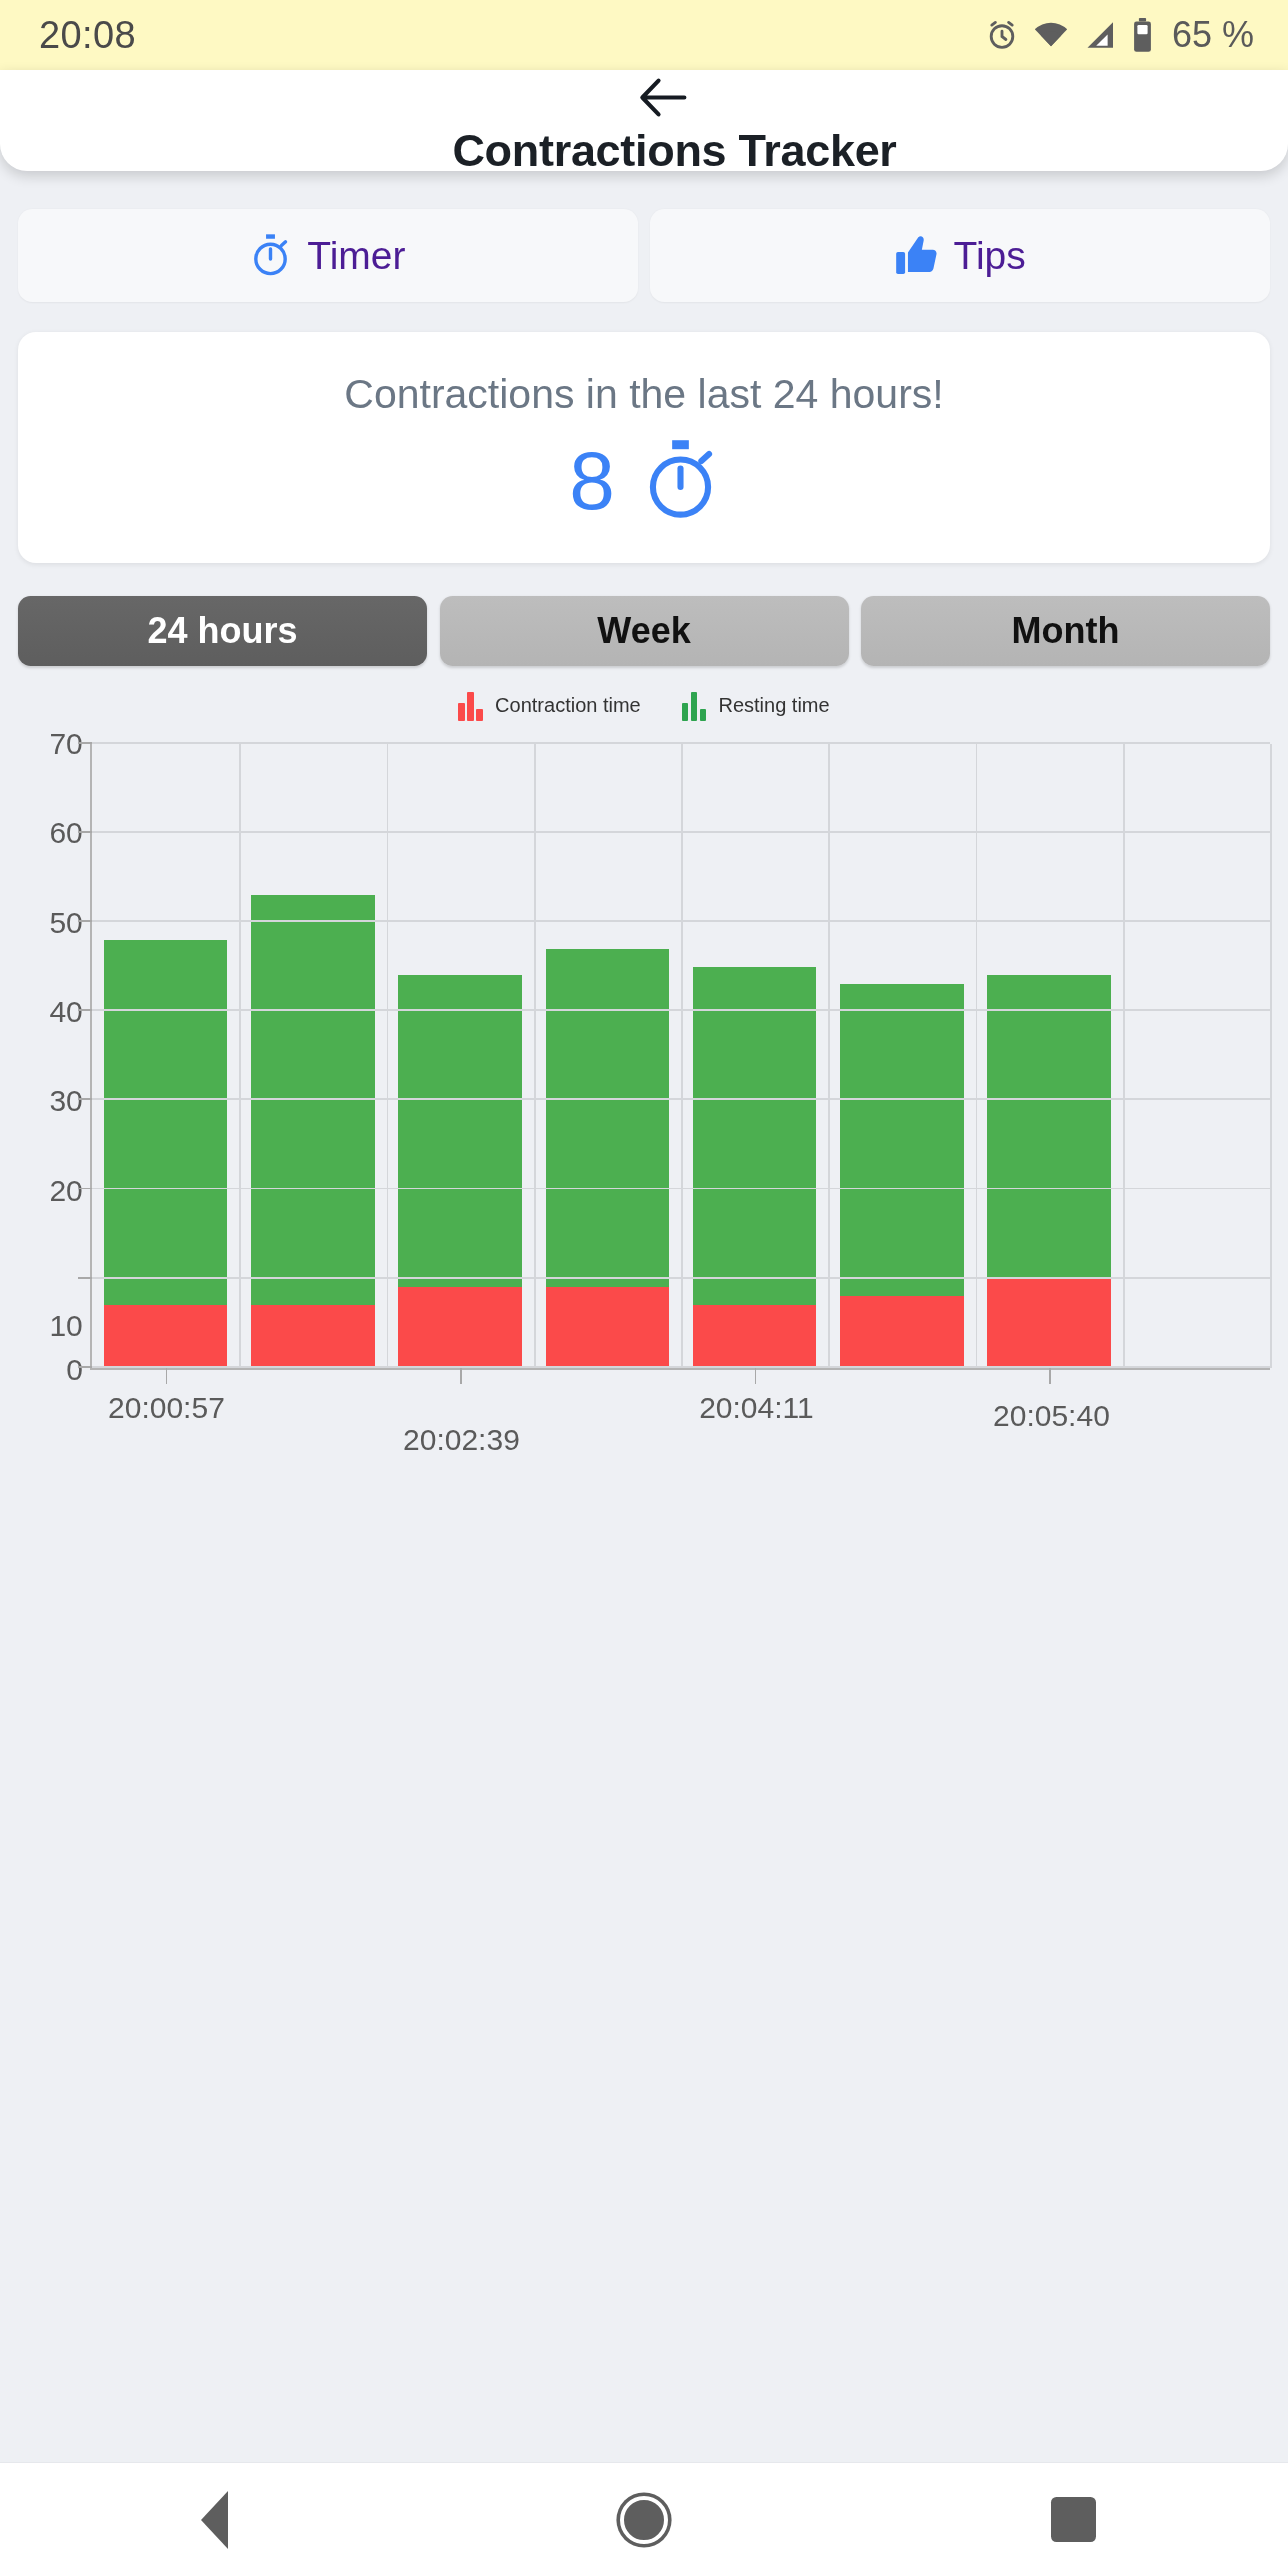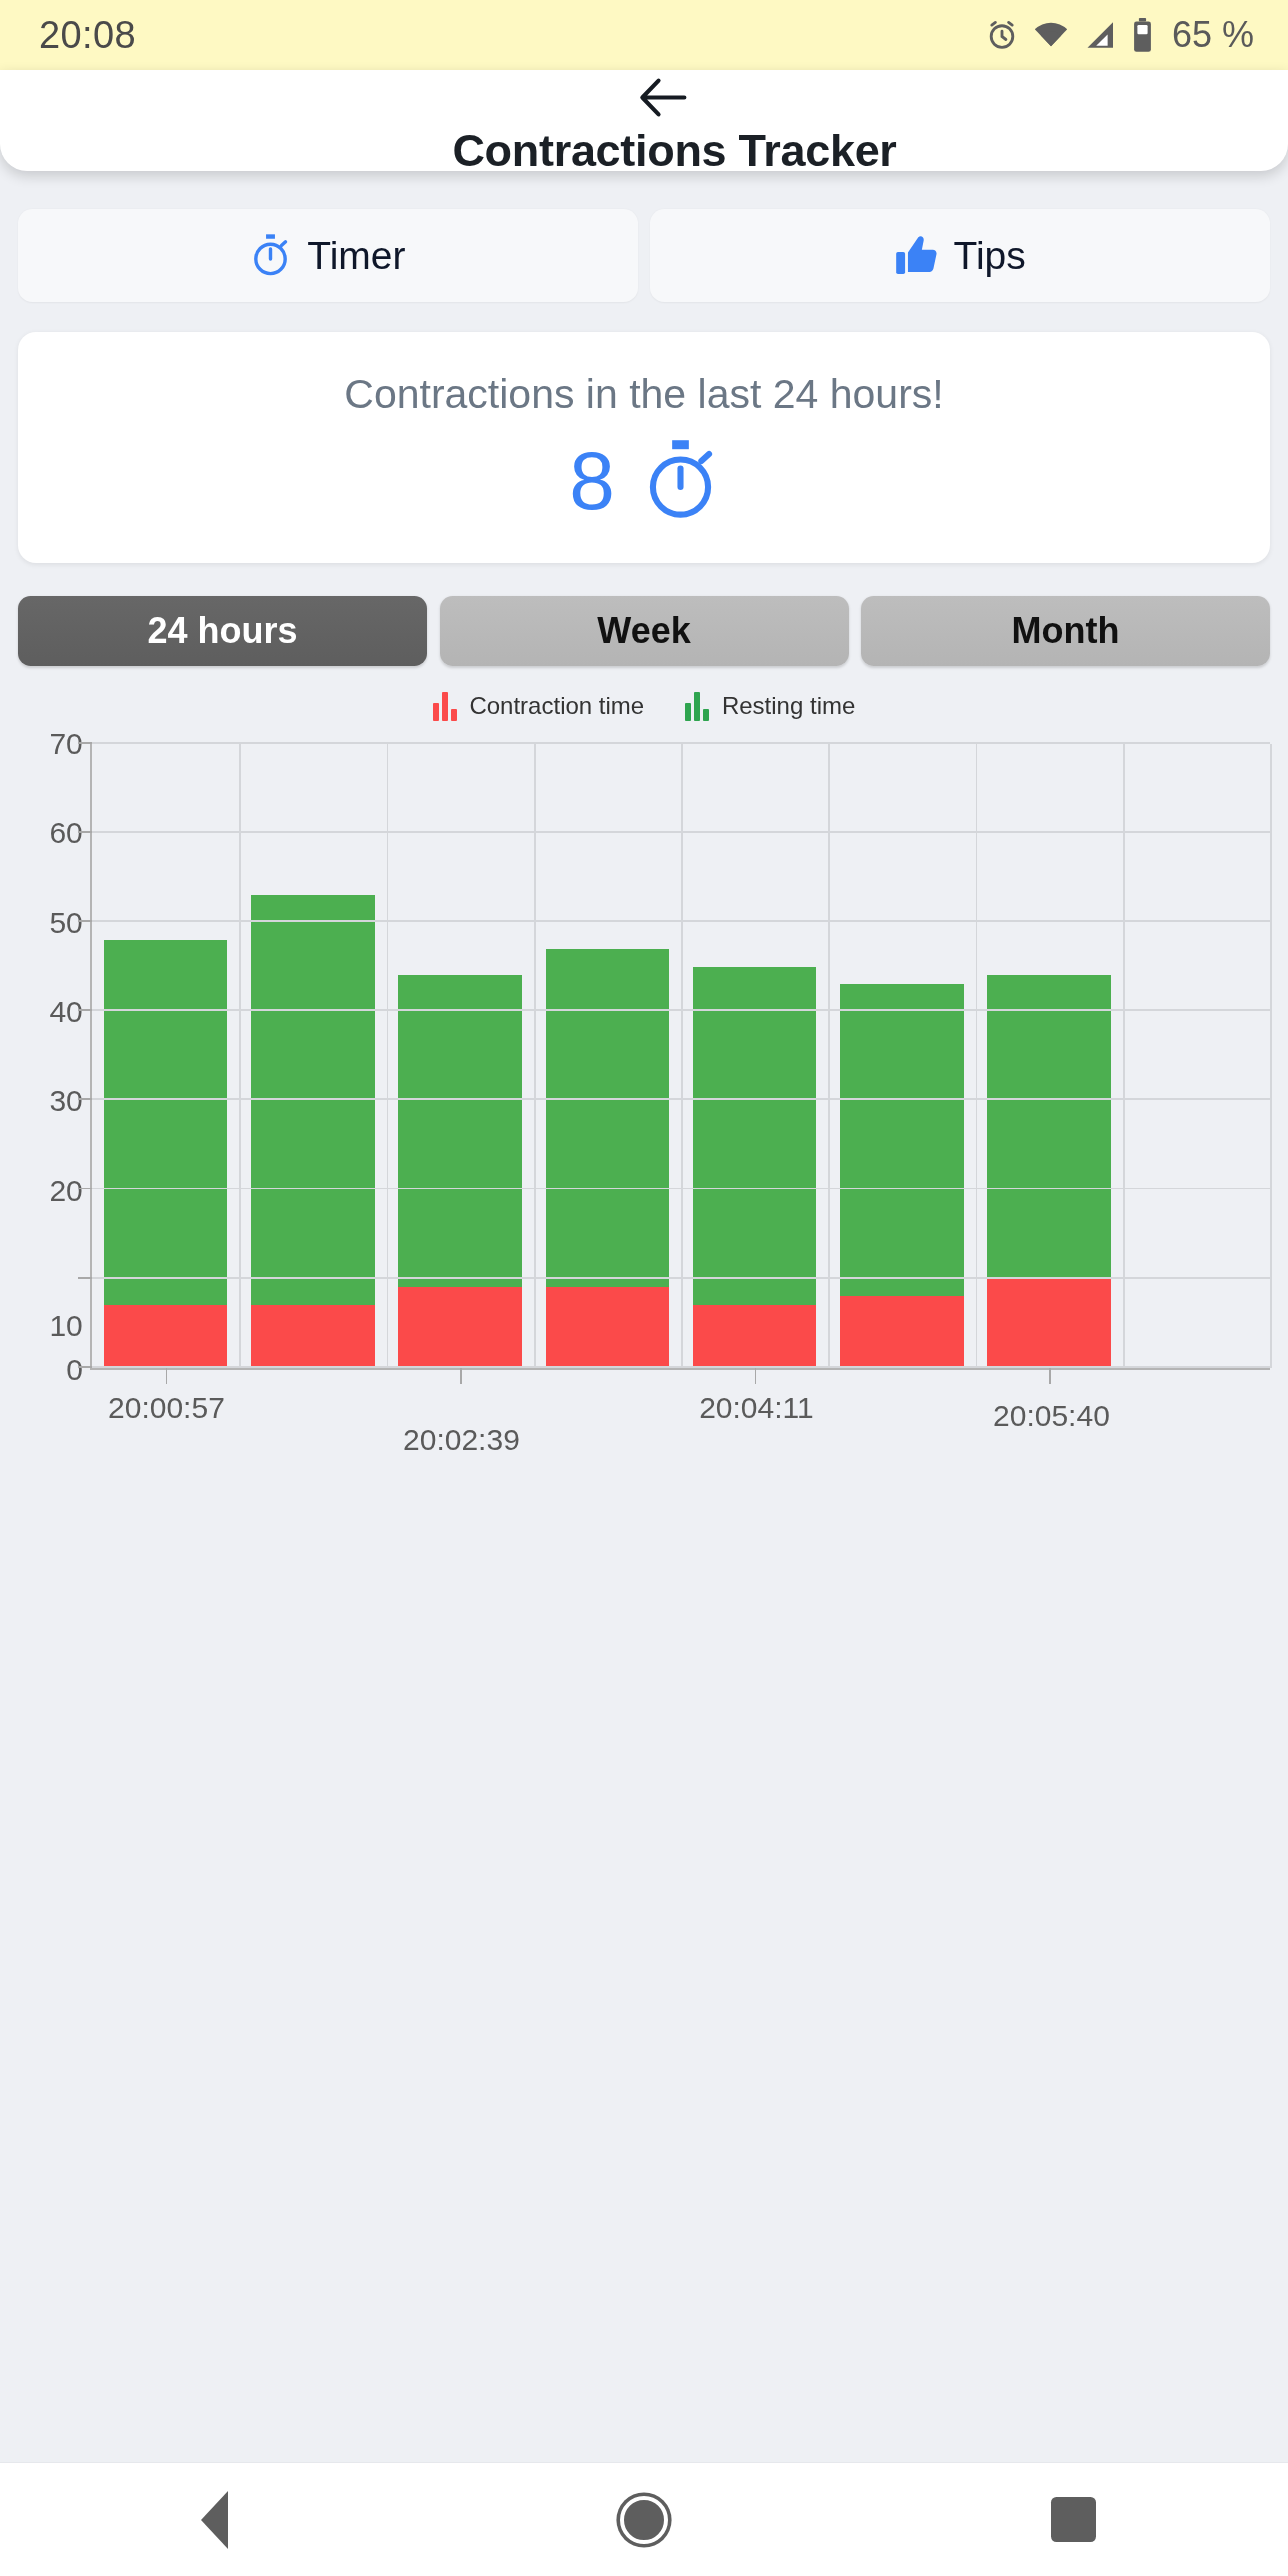--- a/index.html
+++ b/index.html
@@ -84,21 +84,21 @@
     align-items: center;
     justify-content: center;
     gap: 16px;
     background: #f7f8fa;
     cursor: pointer;
     box-shadow: 0 0.9px 1.8px rgba(0,0,0,0.05);
   }
   .tab.active { background: #3b82f6; box-shadow: 0 1.8px 4.5px rgba(0,0,0,0.12); }
   .tab-label {
     font-size: 39px;
-    color: #0f172a;
+    color: #4c1d95;
   }
   .tab.active .tab-label { color: #ffffff; }
   .tab-icon { display:flex; align-items:center; }
 
   
   .summary-card {
     margin: 30px 18px 0 18px;
     background: #ffffff;
     border-radius: 18px;
     padding: 39px 0 38px 0;
@@ -157,21 +157,21 @@
     margin-top: 39px;
   }
   .legend {
     display: flex;
     justify-content: center;
     align-items: center;
     gap: 41px;
     margin-top: 25px;
   }
   .legend-item { display: flex; align-items: center; gap: 12.5px; }
-  .legend-label { font-size: 24px; color: #333333; }
+  .legend-label { font-size: 20px; color: #333333; }
   .legend-glyph { display:flex; align-items:flex-end; gap:2.7px; height:30px; }
   .legend-glyph i { display:block; width:6.3px; border-radius:0.9px; }
 
   .plot-wrap {
     margin-top: 23px;
     display: flex;
     height: 626px;
   }
   .y-axis {
     width: 72px;

